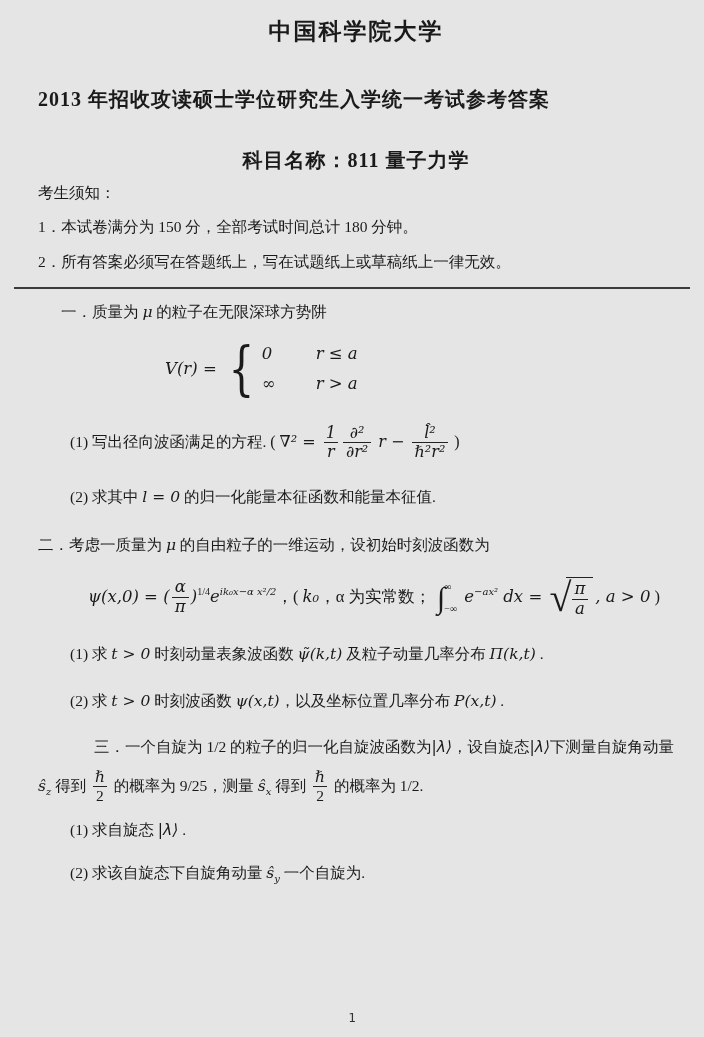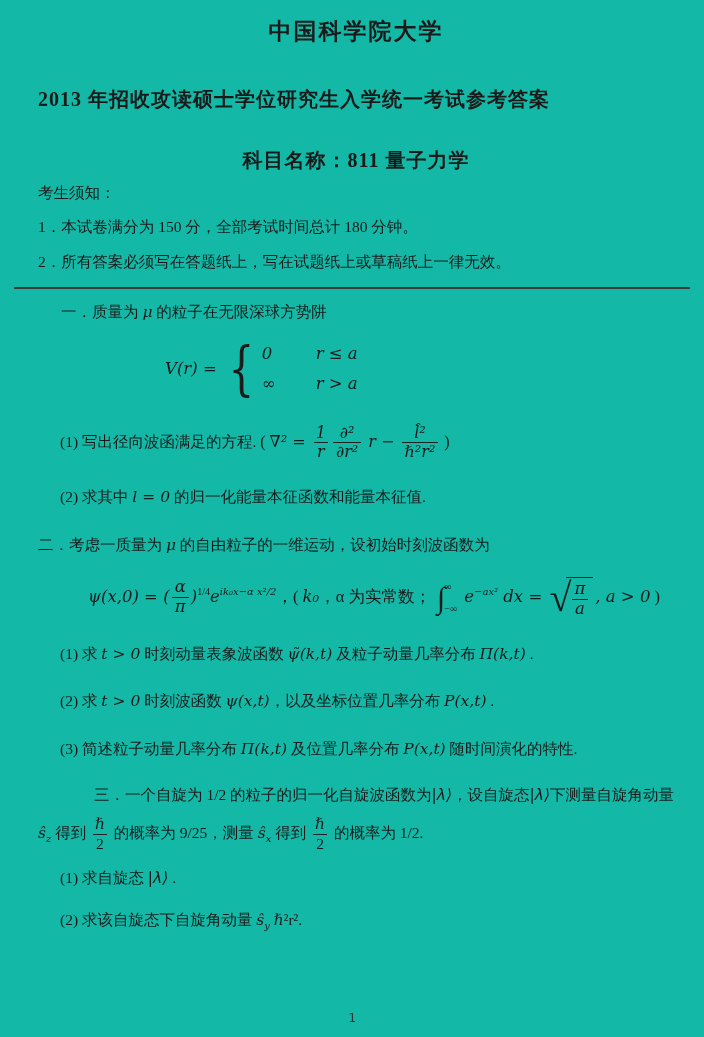--- a/index.html
+++ b/index.html
@@ -1,21 +1,21 @@
 <!DOCTYPE html>
 <html><head>
 <meta charset="utf-8">
 <style>
   html,body{margin:0;padding:0;background:#ffffff;}
   .page{
     position:relative;
     width:704px;height:1037px;
     box-sizing:border-box;
     padding:14px 30px 0 38px;
-    background:#14b8a6;
+    background:#e5e5e5;
     color:#1a1a1a;
     font-family:"Liberation Serif","DejaVu Serif",serif;
     font-size:15.5px;
     line-height:1.2;
     overflow:hidden;
   }
   p{margin:0;}
   .h-univ{font-size:23px;font-weight:700;text-align:center;letter-spacing:2px;margin:4px 0 0;}
   .h-exam{font-size:20px;font-weight:700;text-align:left;letter-spacing:1px;margin:41px 0 0;}
   .h-subj{font-size:20px;font-weight:700;text-align:center;letter-spacing:1px;margin:37px 0 0;}
@@ -28,21 +28,21 @@
   .frac .num,.frac .den{display:block;text-align:center;padding:0 3px;}
   .frac .den{border-top:1px solid #222;}
   sup,sub{font-size:10px;}
   
   .display-formula{margin-top:18px;margin-left:127px;display:flex;align-items:center;font-size:16.5px;}
   .brace{font-size:58px;font-weight:300;line-height:1;transform:scaleX(0.7);margin:0 2px 0 6px;font-family:"DejaVu Serif",serif;}
   .case-col{display:inline-flex;flex-direction:column;gap:11px;}
   .case-row{display:flex;}
   .case-val{width:54px;}
   .cont{margin-top:18px;}
-  .part{margin-top:26px;margin-left:22px;}
+  .part{margin-top:26px;margin-left:32px;}
   .inline-math{font-size:16px;}
   .q2stem{margin-top:30px;}
   .wave-line{margin-top:22px;margin-left:50px;font-size:16.5px;}
   .intwrap{display:inline-flex;align-items:center;vertical-align:middle;margin:0 2px;}
   .int-glyph{font-size:30px;line-height:1;}
   .int-limits{display:inline-flex;flex-direction:column;justify-content:space-between;height:34px;font-size:10px;margin-left:-1px;}
   .sqrt{display:inline-flex;align-items:center;vertical-align:middle;margin:0 2px;}
   .sqrt-glyph{font-size:40px;line-height:1;font-weight:300;}
   .sqrt-body{border-top:1.6px solid #222;margin-left:-5px;padding:2px 3px 0;}
   .ket{font-style:italic;font-family:"DejaVu Sans","DejaVu Serif",serif;}
@@ -122,34 +122,33 @@
           <span class="sqrt-body"><span class="frac">
               <span class="num mi">π</span>
               <span class="den mi">a</span>
             </span></span>
         </span><span class="mi">, a &gt; 0</span><span> )</span></p>
 
     <p class="part"><span>(1) </span><span>求 </span><span class="mi">t &gt; 0</span><span> 时刻动量表象波函数 </span><span class="mi">ψ̃(k,t)</span><span> 及粒子动量几率分布 </span><span class="mi">Π(k,t)</span><span> .</span></p>
 
     <p class="part" style="margin-top:29px;"><span>(2) </span><span>求 </span><span class="mi">t &gt; 0</span><span> 时刻波函数 </span><span class="mi">ψ(x,t)</span><span>，以及坐标位置几率分布 </span><span class="mi">P(x,t)</span><span> .</span></p>
 
-    <p class="part" style="margin-top:29px;"><span>(3) </span><span>简述粒子动量几率分布 </span><span class="mi">Π(k,t)</span><span> 及位置几率分布 </span><span class="mi">P(x,t)</span><span> 随时间演化的特性.</span></p>
   </section>
 
   <section>
     <p style="margin-top:27px;text-align:right;"><span>三．一个自旋为 1/2 的粒子的归一化自旋波函数为</span><span class="ket">|λ⟩</span><span>，设自旋态</span><span class="ket">|λ⟩</span><span>下测量自旋角动量</span></p>
 
     <p class="q3line2"><span class="mi">ŝ</span><sub class="mi">z</sub><span> 得到 </span><span class="frac">
           <span class="num mi">ℏ</span>
           <span class="den">2</span>
         </span><span> 的概率为 9/25，测量 </span><span class="mi">ŝ</span><sub class="mi">x</sub><span> 得到 </span><span class="frac">
           <span class="num mi">ℏ</span>
           <span class="den">2</span>
         </span><span> 的概率为 1/2.</span></p>
 
     <p class="part" style="margin-top:16px;"><span>(1) </span><span>求自旋态 </span><span class="ket">|λ⟩</span><span> .</span></p>
 
-    <p class="part" style="margin-top:24px;"><span>(2) </span><span>求该自旋态下自旋角动量 </span><span class="mi">ŝ</span><sub class="mi">y</sub><span> ℏ²r².</span></p>
+    <p class="part" style="margin-top:24px;"><span>(2) </span><span>求该自旋态下自旋角动量 </span><span class="mi">ŝ</span><sub class="mi">y</sub><span> 一个自旋为.</span></p>
   </section>
 
   <div class="footer"><span>1</span></div>
 
 </div>
 
 </body></html>

